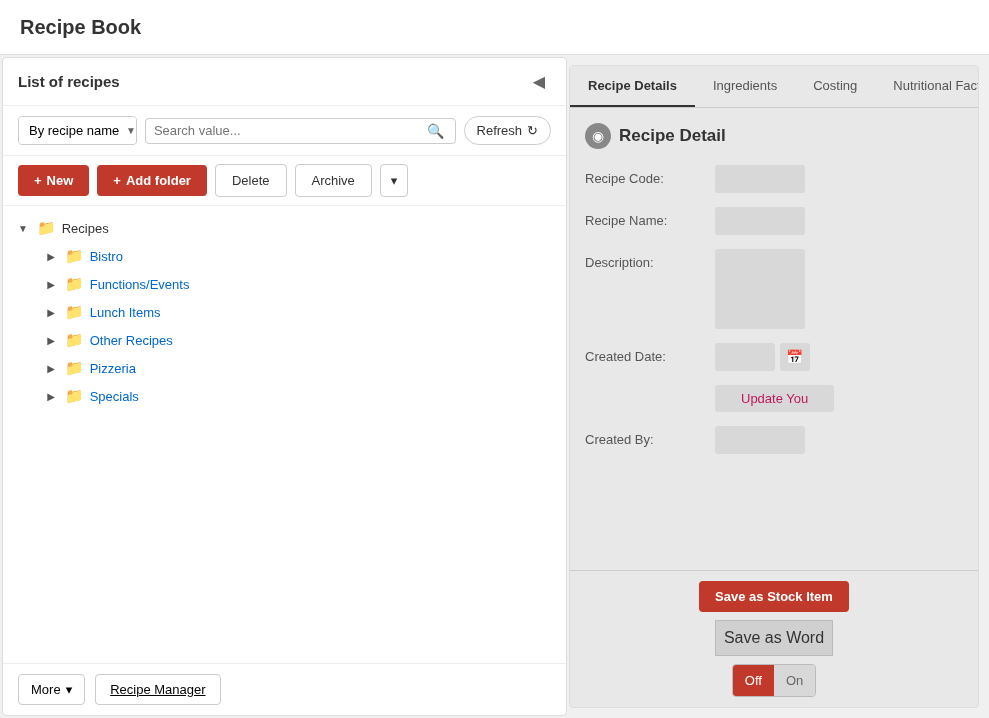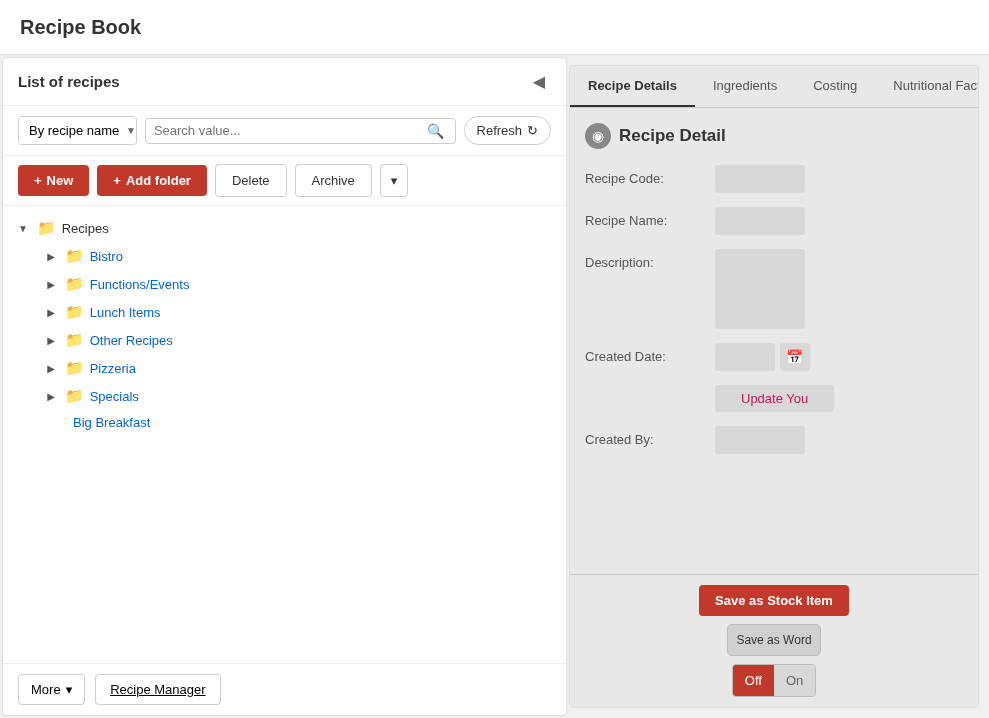--- a/index.html
+++ b/index.html
@@ -456,23 +456,23 @@
       cursor: pointer;
       font-size: 13px;
       font-weight: bold;
     }
 
     .btn-save-word {
       background: #d0d0d0;
       color: #333;
       border: 1px solid #bbb;
       padding: 8px 8px;
-      border-radius: 5px;
-      cursor: pointer;
-      font-size: 12px;
+      border-radius: 0;
+      cursor: pointer;
+      font-size: 16px;
     }
 
     .toggle-group {
       display: flex;
       align-items: center;
       border: 1px solid #bbb;
       border-radius: 4px;
       overflow: hidden;
     }
 
@@ -597,23 +597,20 @@
         <span class="tree-folder-icon">📁</span>
         <span class="tree-label">Pizzeria</span>
       </div>
 
       <div class="tree-item tree-child">
         <span class="tree-toggle">▶</span>
         <span class="tree-folder-icon">📁</span>
         <span class="tree-label">Specials</span>
       </div>
 
-      <div class="tree-item tree-leaf">
-        <span class="tree-label">Big Breakfast</span>
-      </div>
     </div>
 
     <div class="left-bottom-bar">
       <button class="btn-more">
         <span>More</span>
         <span>▾</span>
       </button>
       <button class="btn-recipe-manager">
         <span>Recipe Manager</span>
       </button>

